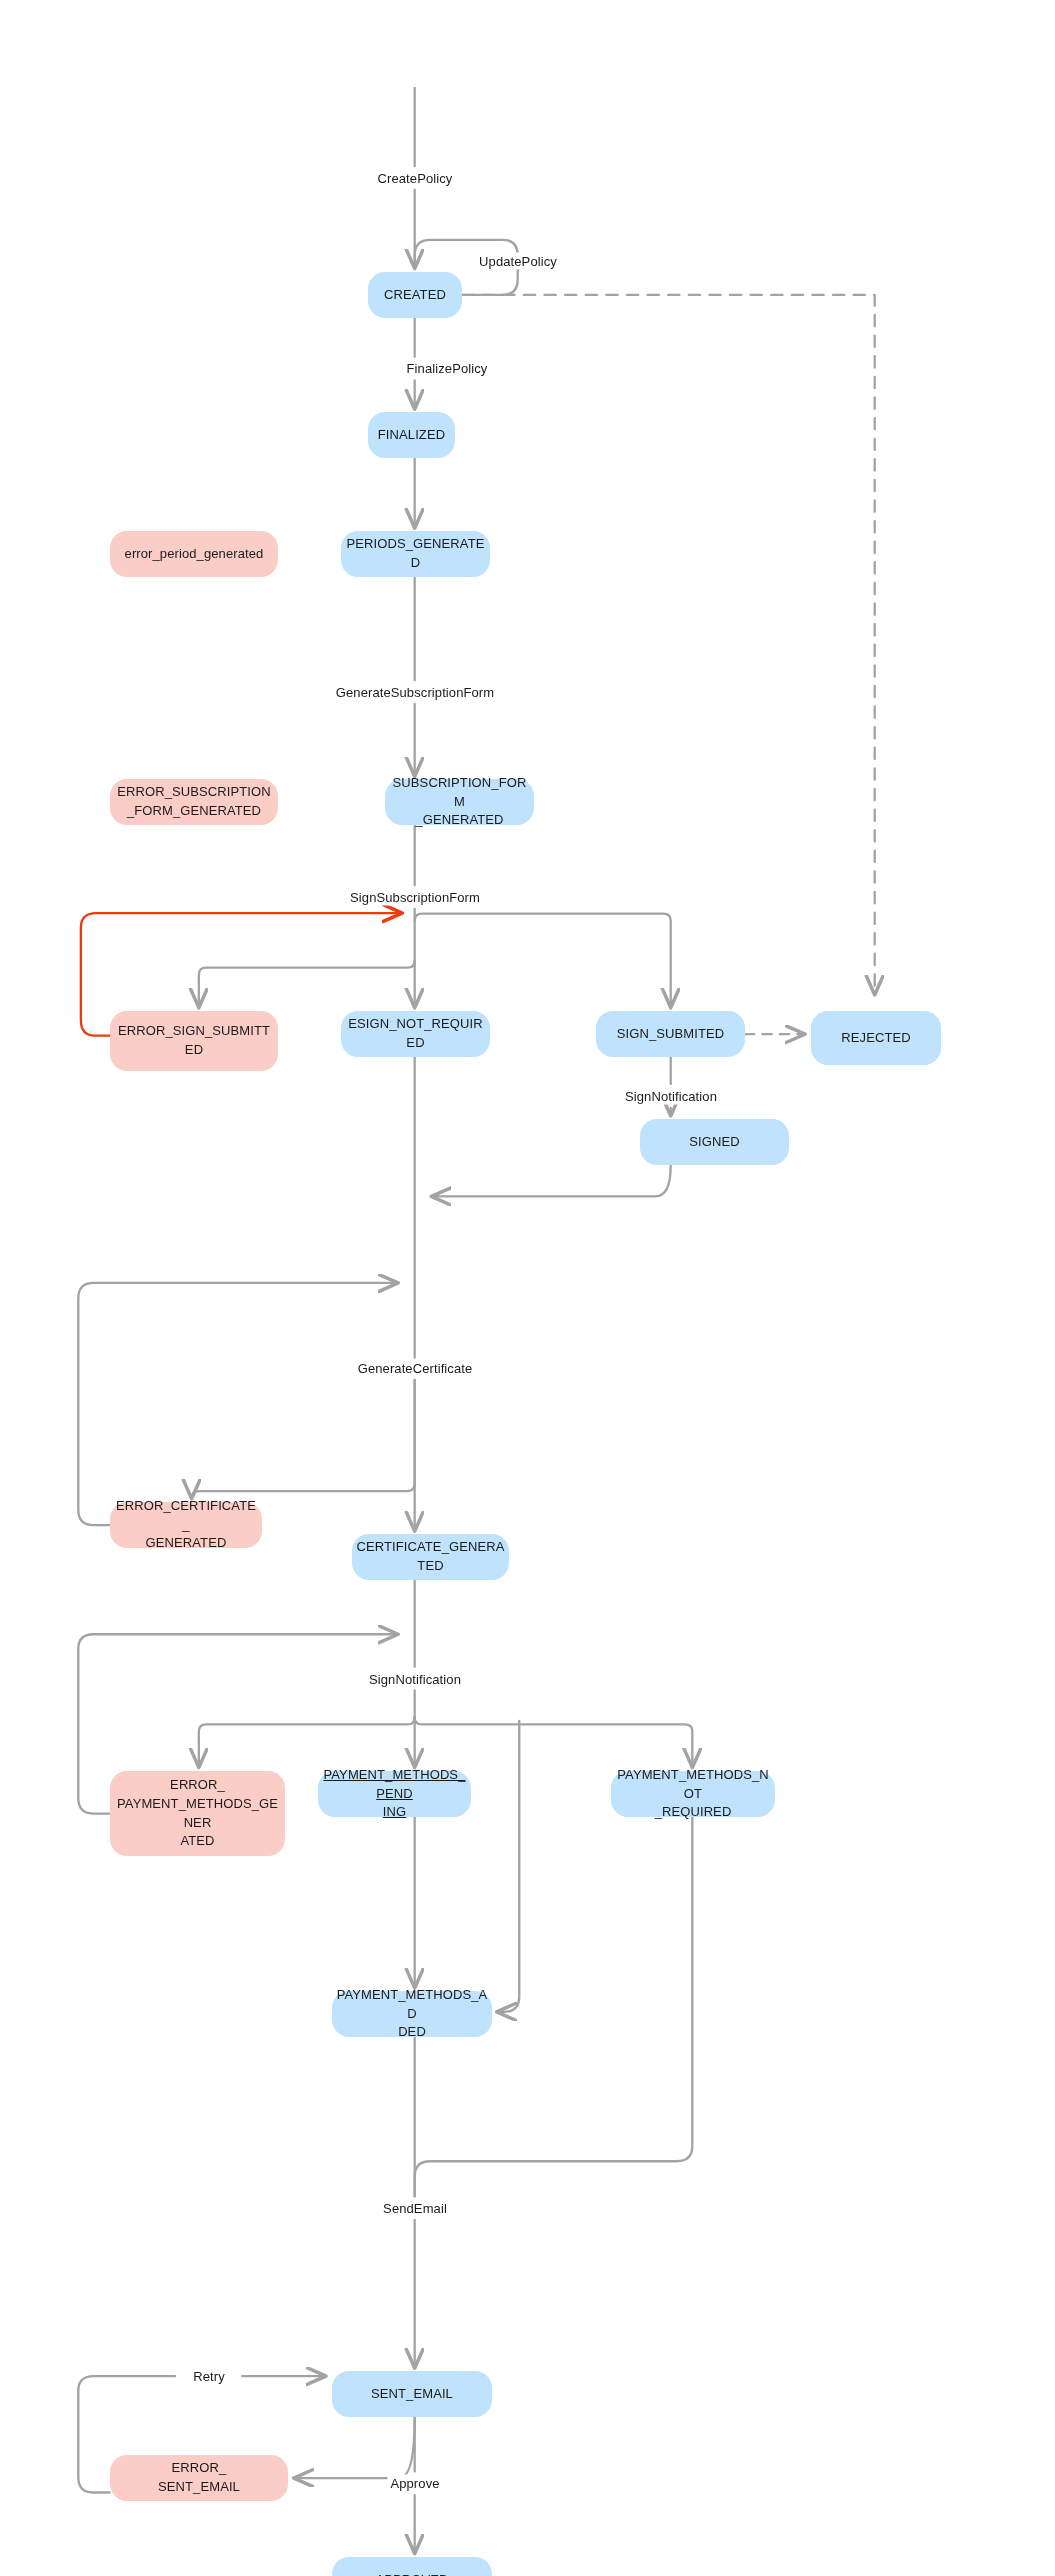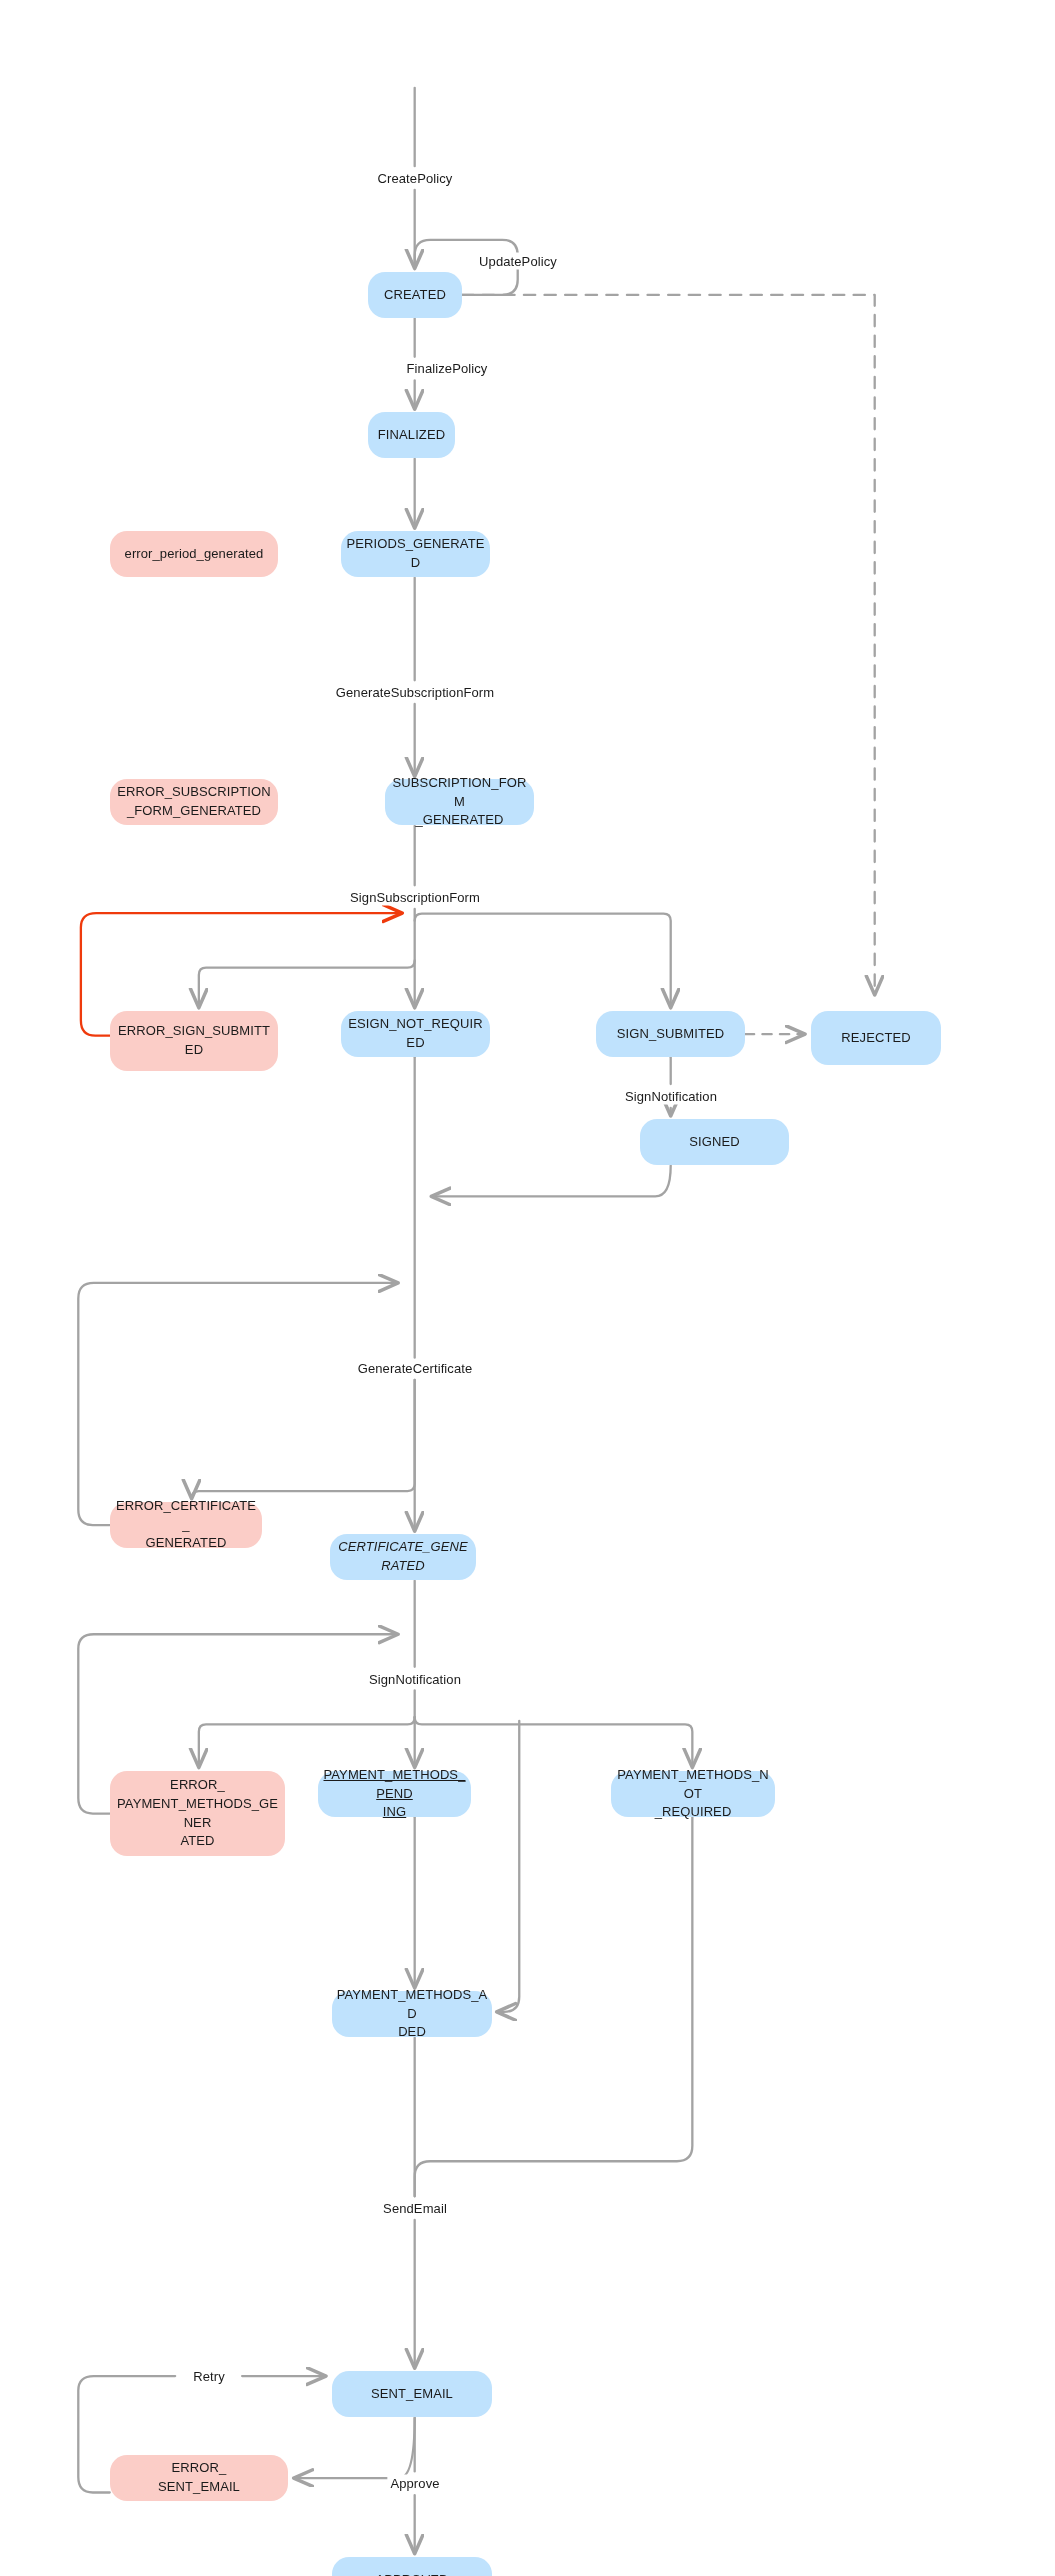--- a/index.html
+++ b/index.html
@@ -166,21 +166,21 @@
 
   <div class="node state" style="left:596px; top:1011px; width:149px; height:46px;">SIGN_SUBMITED</div>
 
   <div class="node state" style="left:811px; top:1011px; width:130px; height:54px;">REJECTED</div>
 
   <div class="node state" style="left:596px; top:1119px; width:149px; height:46px;margin-left:44px;">SIGNED</div>
 
   <div class="node error" style="left:110px; top:1502px; width:152px; height:46px;">ERROR_CERTIFICATE_
 GENERATED</div>
 
-  <div class="node state" style="left:330px; top:1534px; width:146px; height:46px;font-style:italic;">CERTIFICATE_GENERATED</div>
+  <div class="node state" style="left:352px; top:1534px; width:157px; height:46px;">CERTIFICATE_GENERATED</div>
 
   <div class="node error" style="left:110px; top:1771px; width:175px; height:85px;">ERROR_
 PAYMENT_METHODS_GENER
 ATED</div>
 
   <div class="node state" style="left:318px; top:1771px; width:153px; height:46px;text-decoration:underline;">PAYMENT_METHODS_PEND
 ING</div>
 
   <div class="node state" style="left:611px; top:1771px; width:164px; height:46px;">PAYMENT_METHODS_NOT
 _REQUIRED</div>

